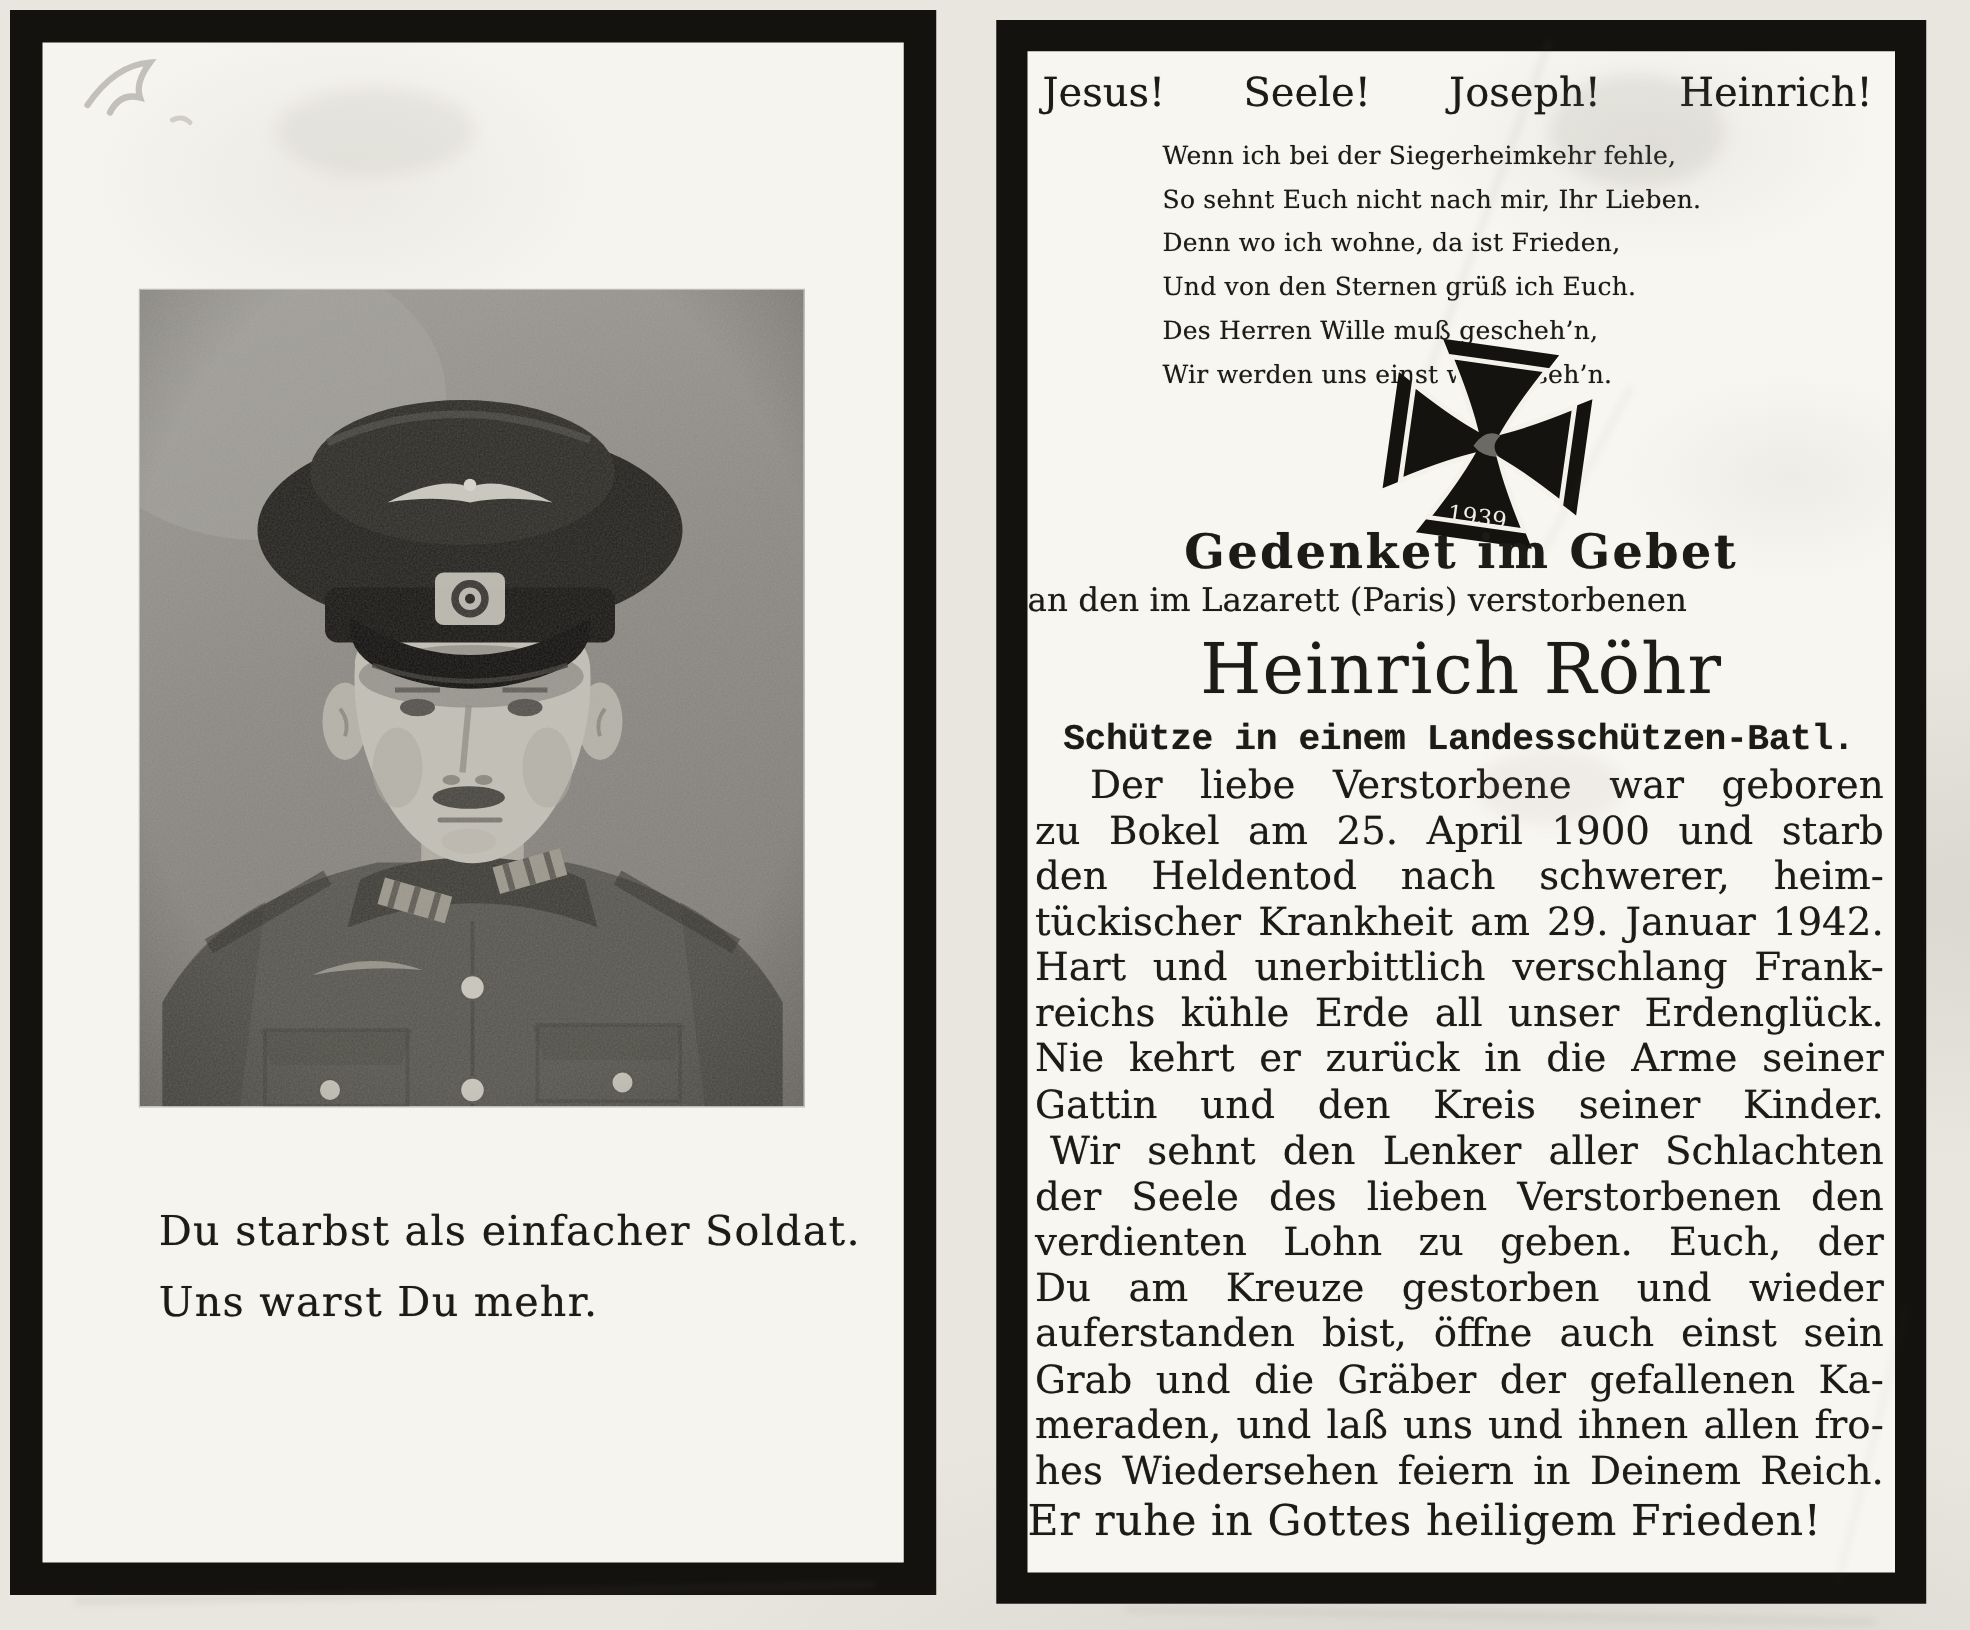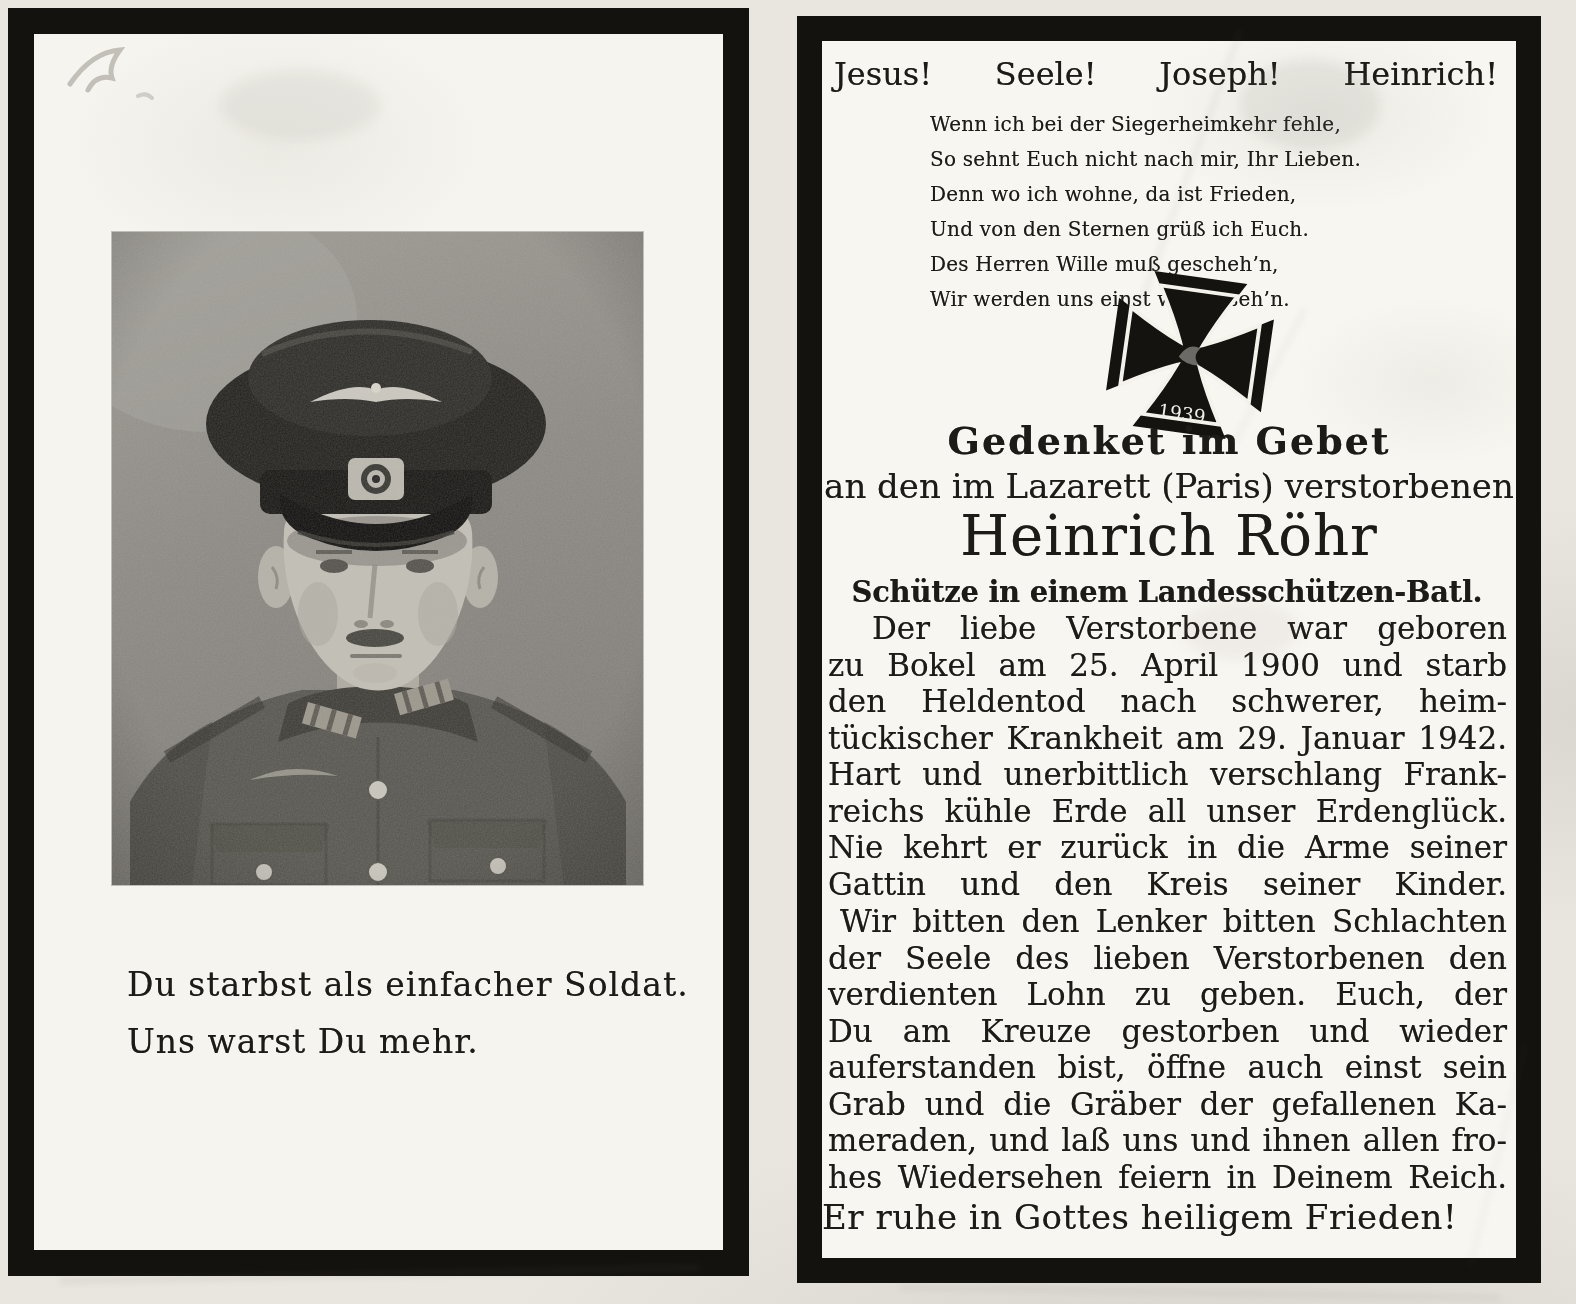--- a/index.html
+++ b/index.html
@@ -27,23 +27,23 @@
 
   
   .photo{position:absolute;left:78px;top:198px;width:531px;height:653px;outline:1px solid rgba(90,88,82,.35);}
   .caption{position:absolute;left:93px;top:922px;font-size:33px;line-height:57px;letter-spacing:1px;}
 
   
   .invocation{position:absolute;left:12px;right:18px;top:14px;display:flex;justify-content:space-between;font-size:32px;}
   .poem{position:absolute;left:108px;top:66px;font-size:20px;line-height:35px;letter-spacing:.2px;white-space:nowrap;}
   .cross-wrap{position:absolute;left:282px;top:228px;width:172px;height:172px;transform:rotate(8deg);}
   .heading{position:absolute;left:0;right:0;top:377px;text-align:center;font-weight:bold;font-size:38px;letter-spacing:2px;}
-  .subheading{position:absolute;left:0;right:0;top:425px;text-align:center;font-size:34px;}
+  .subheading{position:absolute;left:0;right:0;top:425px;text-align:left;font-size:26px;}
   .name{position:absolute;left:0;right:0;top:462px;text-align:center;font-size:56px;letter-spacing:1px;}
-  .rank{position:absolute;left:0;right:4px;top:534px;text-align:center;font-size:29px;font-weight:bold;letter-spacing:-0.3px;}
+  .rank{position:absolute;left:0;right:4px;top:534px;text-align:center;font-size:29px;font-weight:bold;letter-spacing:-0.3px;font-family:Liberation Mono, monospace;}
   .para{position:absolute;left:6px;right:9px;font-size:31px;line-height:36.5px;}
   .para.p1{top:569px;}
   .para.p2{top:862px;}
   .jline{text-align:justify;text-align-last:justify;}
   .para.p1 .jline:first-child{padding-left:44px;}
   .para.p2 .jline:first-child{padding-left:12px;}
   .closing{position:absolute;left:0;right:0;top:1156px;font-size:34px;letter-spacing:.5px;}
 
   
   .artifact{position:absolute;pointer-events:none;}
@@ -197,21 +197,21 @@
       <div class="jline">zu Bokel am 25. April 1900 und starb</div>
       <div class="jline">den Heldentod nach schwerer, heim-</div>
       <div class="jline">tückischer Krankheit am 29. Januar 1942.</div>
       <div class="jline">Hart und unerbittlich verschlang Frank-</div>
       <div class="jline">reichs kühle Erde all unser Erdenglück.</div>
       <div class="jline">Nie kehrt er zurück in die Arme seiner</div>
       <div class="jline">Gattin und den Kreis seiner Kinder.</div>
     </div>
 
     <div class="para p2 ink">
-      <div class="jline">Wir bitten den Lenker bitten Schlachten</div>
+      <div class="jline">Wir sehnt den Lenker aller Schlachten</div>
       <div class="jline">der Seele des lieben Verstorbenen den</div>
       <div class="jline">verdienten Lohn zu geben. Euch, der</div>
       <div class="jline">Du am Kreuze gestorben und wieder</div>
       <div class="jline">auferstanden bist, öffne auch einst sein</div>
       <div class="jline">Grab und die Gräber der gefallenen Ka-</div>
       <div class="jline">meraden, und laß uns und ihnen allen fro-</div>
       <div class="jline">hes Wiedersehen feiern in Deinem Reich.</div>
     </div>
 
     <div class="closing ink">Er ruhe in Gottes heiligem Frieden!</div>

